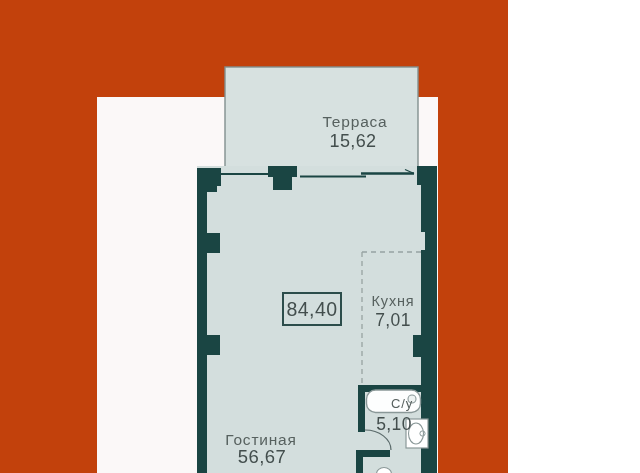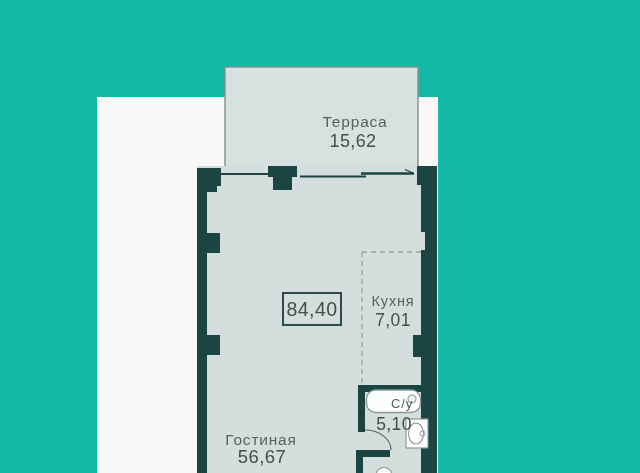--- a/index.html
+++ b/index.html
@@ -1,16 +1,16 @@
 <!DOCTYPE html>
 <html><head>
 <meta charset="utf-8">
 <style>
   html,body{margin:0;padding:0;background:#ffffff;}
-  .stage{position:relative;width:640px;height:473px;overflow:hidden;background:#14b8a6;
+  .stage{position:relative;width:508px;height:473px;overflow:hidden;background:#c2410c;
          font-family:"Liberation Sans",sans-serif;}
   svg text{text-anchor:middle;}
   .room-name{letter-spacing:.8px;}
   .area-num{letter-spacing:.4px;}
 </style>
 </head>
 <body>
 
 <div class="stage">
 <svg width="640" height="473" viewBox="0 0 640 473">

